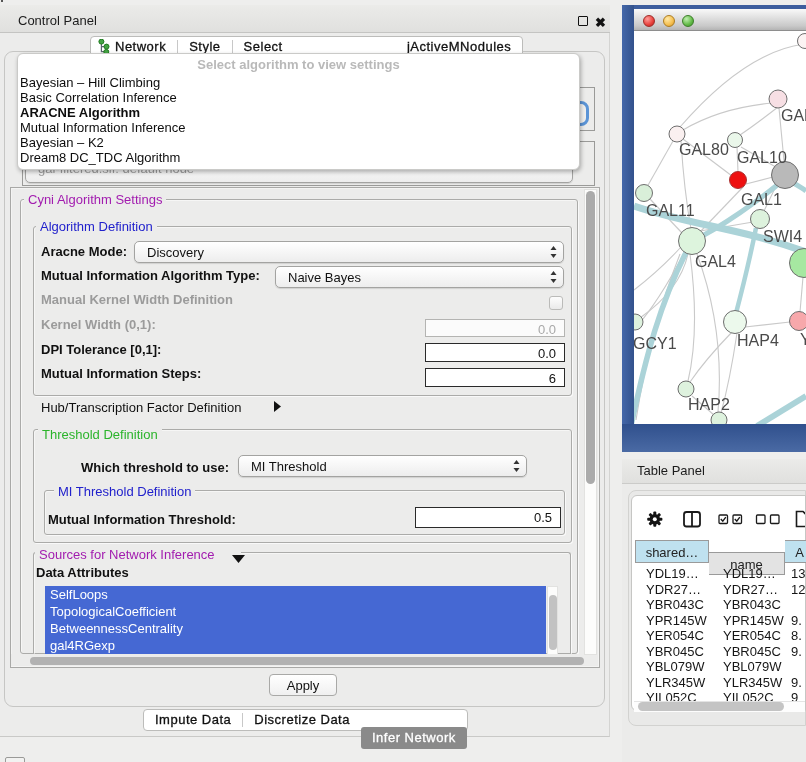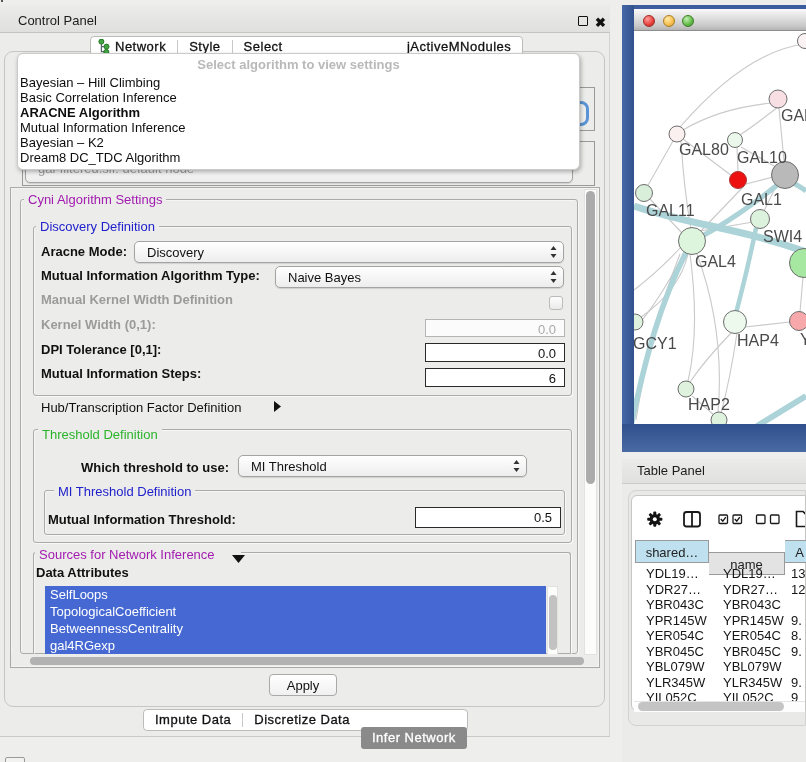--- a/index.html
+++ b/index.html
@@ -94,21 +94,21 @@
     <div class="abs combo" style="left:25px;top:152px;width:548px;height:26px;">
         <span class="ct" style="color:#9d9d9d;">gal-filtered.sif: default node</span>
       </div>
 
     <div id="pane" class="abs"></div>
 
     <div class="tbox" style="left:20px;top:194px;width:558px;height:455px;"></div>
     <span class="tlab" style="left:24px;top:187px;">Cyni Algorithm Settings</span>
 
     <div class="tbox" style="left:33px;top:221px;width:539px;height:170px;"></div>
-    <span class="tlab blue" style="left:36px;top:214px;">Discovery Definition</span>
+    <span class="tlab blue" style="left:36px;top:214px;">Algorithm Definition</span>
 
     <span class="lbl" style="left:41px;top:239px;">Aracne Mode:</span>
     <div class="combo" style="left:134px;top:236px;width:430px;height:22px;">
         <span class="ct">Discovery</span>
         <svg class="carr" width="9" height="18" viewBox="0 0 9 18">
           <path d="M4.5 3 L7.5 7 L1.5 7 Z" fill="#333"></path>
           <path d="M4.5 15 L7.5 11 L1.5 11 Z" fill="#333"></path>
         </svg>
       </div>
 

